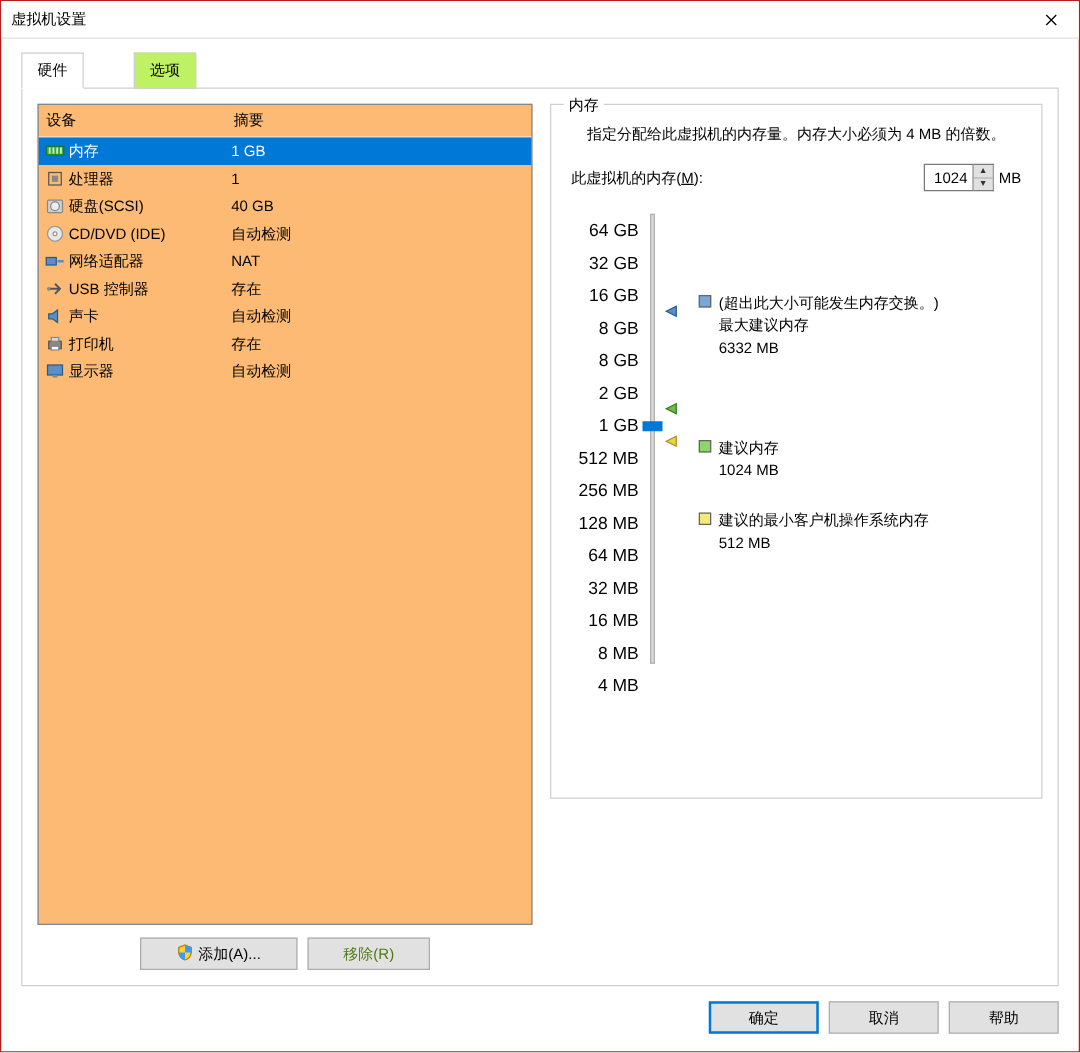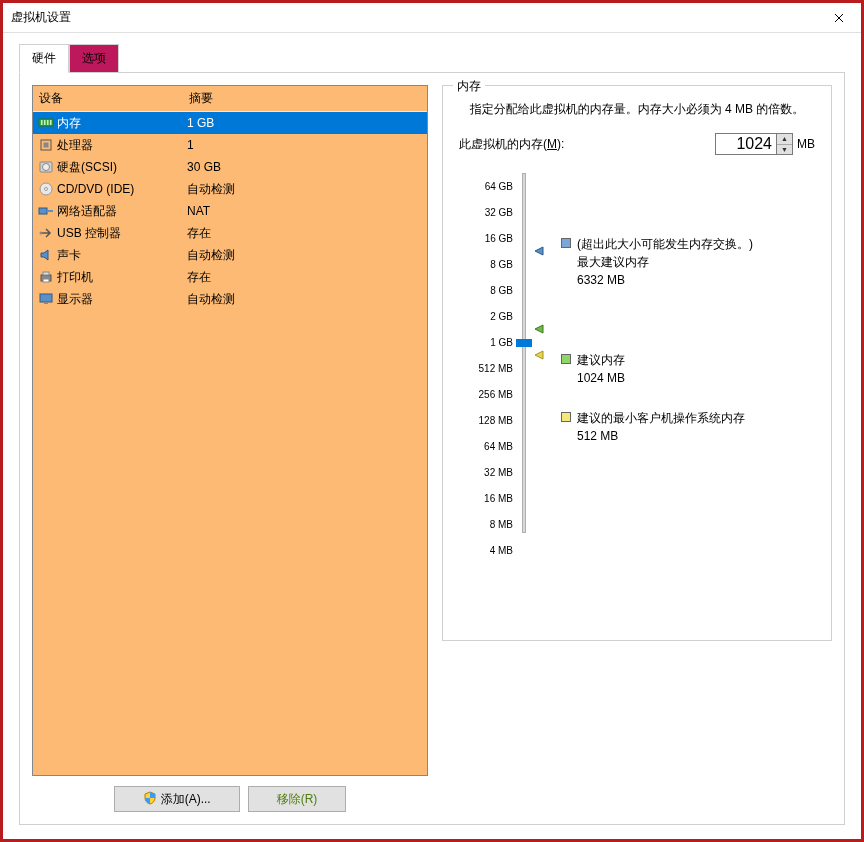--- a/index.html
+++ b/index.html
@@ -5,21 +5,21 @@
 * { box-sizing: border-box; margin: 0; padding: 0; }
 body {
   font-family: "Microsoft YaHei", "Segoe UI", Tahoma, sans-serif;
   font-size: 12px;
   background: #fff;
   color: #000;
 }
 .window {
   width: 864px;
   height: 842px;
-  border: 3px solid #b91c1c;
+  border: 1px solid #b91c1c;
   background: #fff;
   display: flex;
   flex-direction: column;
 }
 .titlebar {
   height: 30px;
   display: flex;
   align-items: center;
   justify-content: space-between;
   padding: 0 0 0 8px;
@@ -53,21 +53,22 @@
   background: #fff;
   cursor: pointer;
   position: relative;
   top: 1px;
 }
 .tab.active {
   border-bottom: 1px solid #fff;
   z-index: 3;
 }
 .tab:not(.active) {
-  background: #be185d;
+  background: #bef264;
+  margin-left: 40px;
 }
 .tab-body {
   flex: 1;
   border: 1px solid #d0d0d0;
   display: flex;
   gap: 14px;
   padding: 12px;
   position: relative;
   z-index: 1;
   min-height: 0;
@@ -169,27 +170,27 @@
   margin-bottom: 18px;
 }
 .mem-input-row .label { flex: 0 0 auto; }
 .mem-input-row .label u { text-decoration: underline; }
 .spinner {
   display: flex;
   align-items: stretch;
   margin-left: auto;
 }
 .spinner input {
-  width: 62px;
+  width: 40px;
   height: 22px;
   text-align: right;
   padding: 0 4px;
   border: 1px solid #7a7a7a;
   font-family: inherit;
-  font-size: 16px;
+  font-size: 12px;
 }
 .spinner .arrows {
   display: flex;
   flex-direction: column;
   border: 1px solid #7a7a7a;
   border-left: none;
 }
 .spinner .arrow {
   width: 15px;
   flex: 1;
@@ -206,21 +207,21 @@
 .slider-area {
   display: flex;
   gap: 4px;
   position:relative;
 }
 .slider-labels {
   display: flex;
   flex-direction: column;
   align-items: flex-end;
   width: 54px;
-  font-size: 10px;
+  font-size: 14px;
 }
 .slider-labels div {
   height: 26px;
   display: flex;
   align-items: center;
 }
 .slider-track {
   width: 10px;
   position: relative;
   margin-left: 2px;
@@ -326,21 +327,21 @@
                 <span class="dev-sum">1</span>
               </div>
               <div class="device-row">
                 <span class="icon">
                   <svg width="16" height="16" viewBox="0 0 16 16">
                     <rect x="2" y="3" width="12" height="10" rx="1" fill="#d0d0d0" stroke="#888"></rect>
                     <circle cx="8" cy="8" r="3.5" fill="#eee" stroke="#888"></circle>
                   </svg>
                 </span>
                 <span class="dev-name">硬盘(SCSI)</span>
-                <span class="dev-sum">30 GB</span>
+                <span class="dev-sum">40 GB</span>
               </div>
               <div class="device-row">
                 <span class="icon">
                   <svg width="16" height="16" viewBox="0 0 16 16">
                     <circle cx="8" cy="8" r="6" fill="#e8e8e8" stroke="#999"></circle>
                     <circle cx="8" cy="8" r="1.5" fill="#fff" stroke="#999"></circle>
                   </svg>
                 </span>
                 <span class="dev-name">CD/DVD (IDE)</span>
                 <span class="dev-sum">自动检测</span>
@@ -491,14 +492,19 @@
                   <div>建议的最小客户机操作系统内存</div>
                   <div>512 MB</div>
                 </div>
               </div>
             </div>
           </div>
         </div>
       </div>
     </div>
 
+    <div class="footer">
+      <button class="btn primary">确定</button>
+      <button class="btn">取消</button>
+      <button class="btn">帮助</button>
+    </div>
   </div>
 </div>
 
 </body></html>

